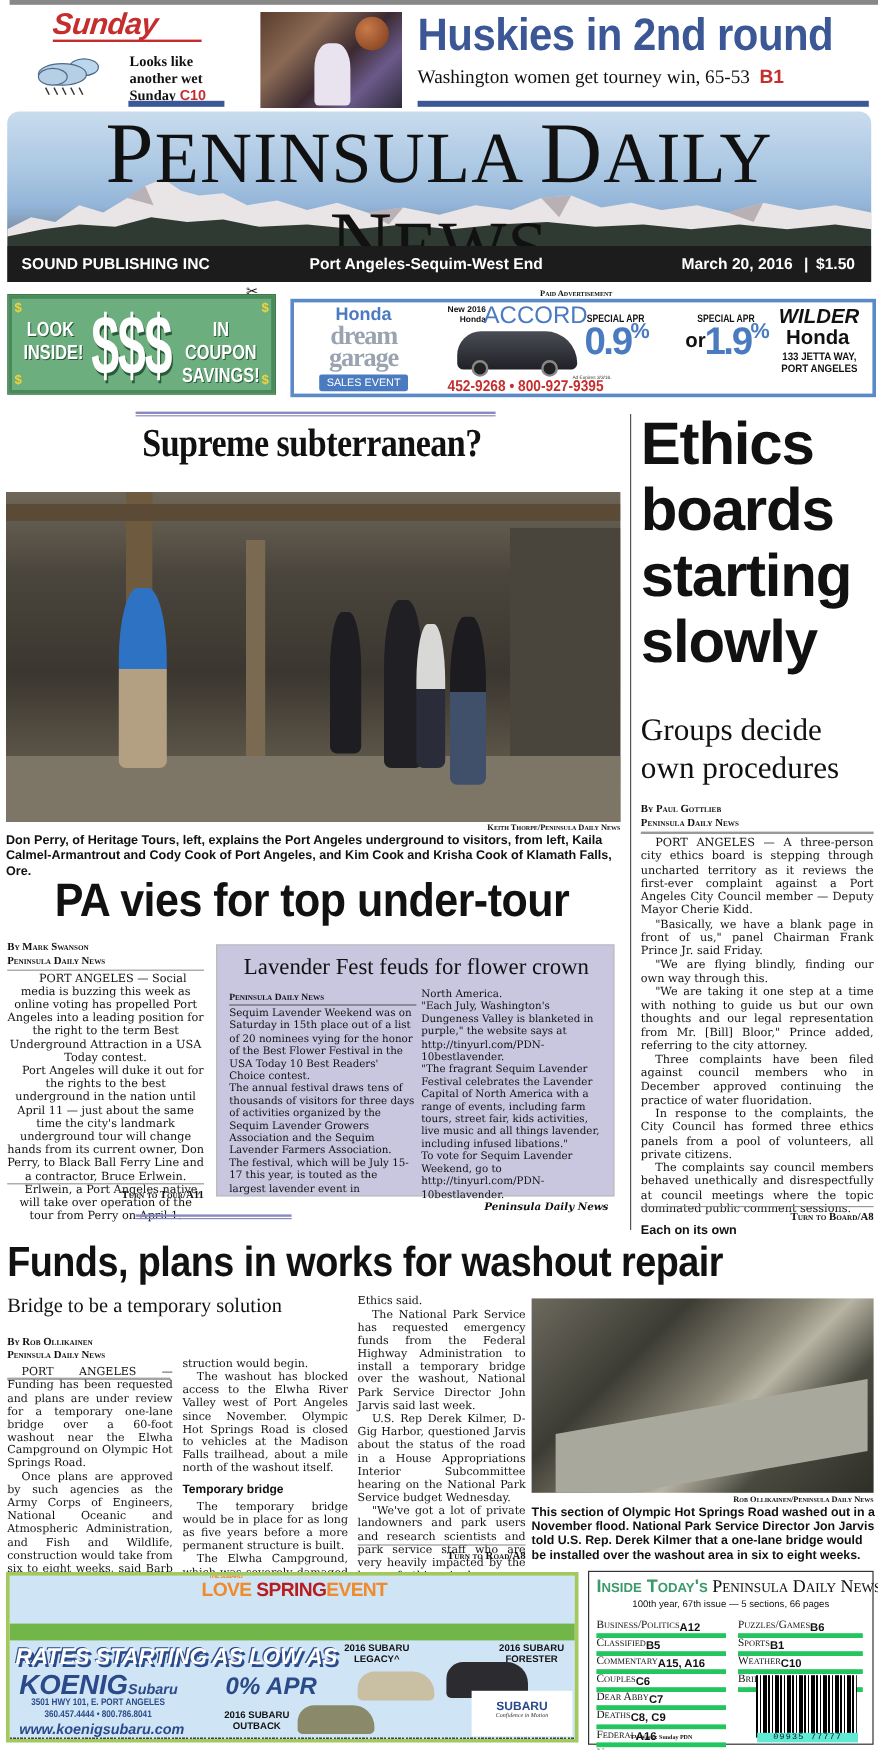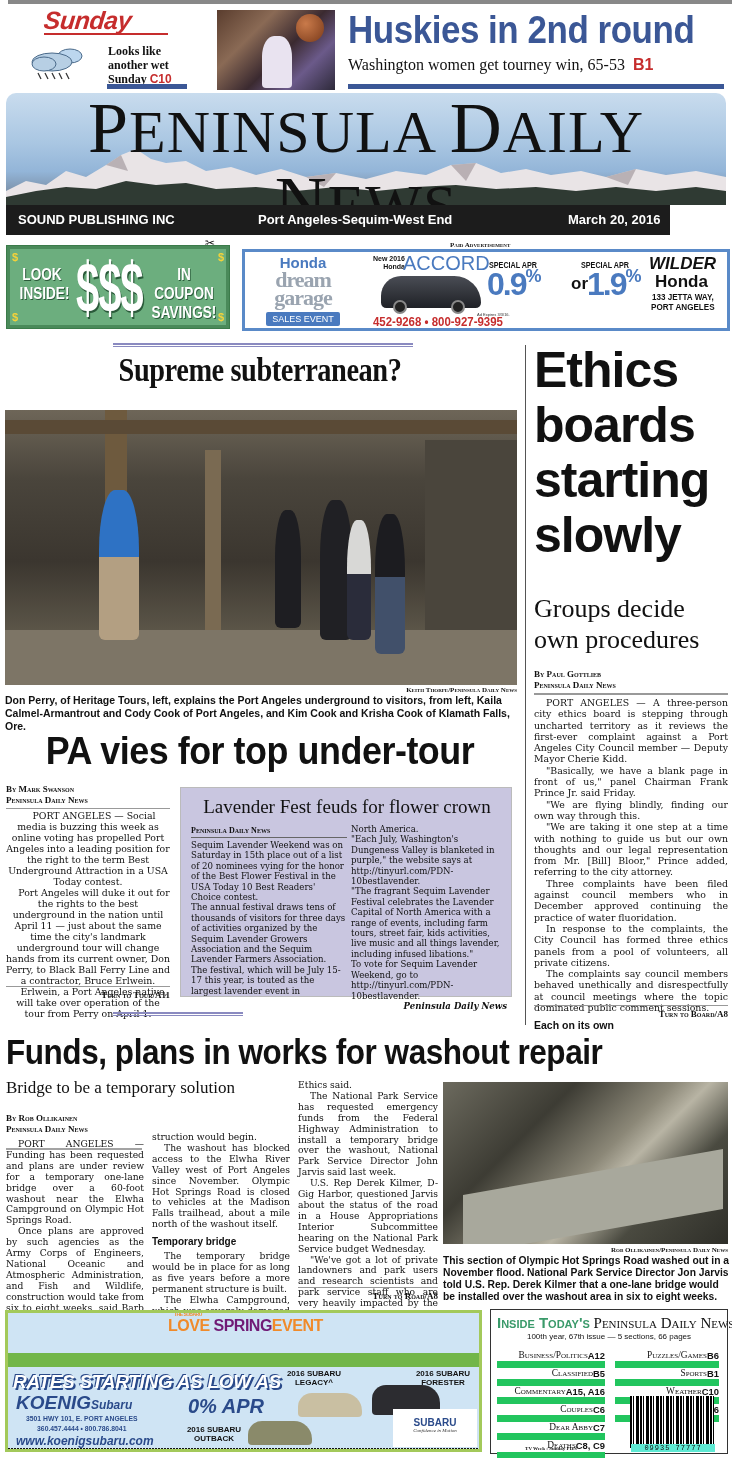--- a/index.html
+++ b/index.html
@@ -18,21 +18,21 @@
 #player{left:262px;top:36px;width:30px;height:52px;background:#e9e3f0;border-radius:40% 40% 4px 4px}
 #huskies{left:348px;top:8px;font:900 38px/44px "Liberation Sans",sans-serif;color:#3b5796;letter-spacing:-0.5px;transform:scaleX(0.92);transform-origin:left}
 #huskies-sub{left:348px;top:56px;font:16px "Liberation Serif",serif}
 #huskies-sub .red{color:#c62d2d;font-family:"Liberation Sans",sans-serif;font-weight:900}
 #huskies-rule{left:348px;top:84px;width:376px;height:5px;background:#3b5796}
 
 #masthead{left:6px;top:93px;width:720px;height:112px;background:linear-gradient(#c9dcee 0%,#a9c6e2 45%,#93b5d8 70%,#6d7b8c 100%);border-radius:10px 10px 0 0;overflow:hidden}
 #mast-title{left:0;top:0;width:720px;text-align:center;font:60px/70px "Liberation Serif",serif;letter-spacing:1px;color:#111}
 #mast-title .big{font-size:72px}
 #mountains{left:0;top:48px;width:720px;height:64px}
-#mast-bar{left:6px;top:205px;width:664px;height:30px;background:#1c1c1c;color:#fff}
+#mast-bar{left:6px;top:205px;width:720px;height:30px;background:#1c1c1c;color:#fff}
 #mast-bar div{position:absolute;top:7px;font:bold 13px "Liberation Sans",sans-serif}
 
 #coupon{left:7px;top:246px;width:222px;height:82px;background:#6cae7e;border:3px solid #4a8a5a;outline:1px solid #3b7b4a}
 #coupon .t{position:absolute;color:#fff;font:900 17px/19px "Liberation Sans",sans-serif;text-shadow:1px 1px 0 #2a5a3a;text-align:center;transform:scaleX(0.8)}
 #coupon .dollars{position:absolute;left:66px;top:-2px;color:#fff;font:900 70px/82px "Liberation Sans",sans-serif;text-shadow:2px 2px 0 #2a5a3a;transform:scaleX(0.6);transform-origin:left;letter-spacing:-2px}
 #coupon .d{position:absolute;color:#f3d23a;font:bold 11px "Liberation Sans",sans-serif}
 #scissors{left:205px;top:236px;font-size:12px}
 
 #paid-ad{left:450px;top:241px;font:bold 7px "Liberation Serif",serif;font-variant:small-caps}
 #honda-ad{left:242px;top:249px;width:488px;height:82px;border:3px solid #5a8ac8;background:#fff;overflow:hidden}
@@ -92,39 +92,39 @@
 .subhead{font:bold 10px "Liberation Sans",sans-serif;margin:6px 0 4px}
 #jump3{left:298px;top:1287px;width:140px;text-align:right;font:bold 9px "Liberation Serif",serif;font-variant:small-caps;border-top:1px solid #999;padding-top:3px}
 #photo2{left:443px;top:1082px;width:285px;height:162px;background:linear-gradient(135deg,#6c6a5e 0%,#3d3c34 30%,#8c8878 52%,#b8b4a4 60%,#4a4a40 75%,#2e2e28 100%);overflow:hidden}
 #photo2 .road{position:absolute;left:20px;top:90px;width:260px;height:60px;background:#a8a89c;transform:skewY(-10deg)}
 #photo-credit2{left:443px;top:1246px;width:285px;text-align:right;font:bold 7px "Liberation Serif",serif;font-variant:small-caps}
 #caption2{left:443px;top:1255px;width:289px;font:bold 10.3px/12px "Liberation Sans",sans-serif}
 
 #subaru{left:5px;top:1310px;width:477px;height:142px;border:3px solid #a3c95a;background:#cfe4f4;overflow:hidden}
 #subaru .grass{position:absolute;left:0;top:40px;width:100%;height:14px;background:#72b649}
 #subaru .love{position:absolute;left:160px;top:4px;font:900 16px "Liberation Sans",sans-serif;color:#f08a2a;letter-spacing:-0.5px}
-#subaru .love .spring{color:#701a75}
+#subaru .love .spring{color:#b91c1c}
 #subaru .love .thes{position:absolute;left:6px;top:-6px;font-size:5px;color:#f08a2a}
 #subaru .rates{position:absolute;left:5px;top:58px;font:italic 900 19px "Liberation Sans",sans-serif;color:#fff;text-shadow:2px 2px 0 #2a4a8a,-1px -1px 0 #2a4a8a;letter-spacing:-0.3px}
 #subaru .koenig{position:absolute;left:8px;top:78px;font:italic 900 20px "Liberation Sans",sans-serif;color:#2a4a8a}
 #subaru .koenig span{font-size:12px}
 #subaru .addr{position:absolute;left:18px;top:101px;font:bold 8px/10px "Liberation Sans",sans-serif;color:#2a4a8a;text-align:center;transform:scaleX(0.85);transform-origin:left}
 #subaru .web{position:absolute;left:8px;top:121px;font:italic 900 12px "Liberation Sans",sans-serif;color:#2a4a8a}
 #subaru .zero{position:absolute;left:180px;top:82px;font:italic 900 20px "Liberation Sans",sans-serif;color:#2a4a8a}
 #subaru .model{position:absolute;font:bold 8px/9px "Liberation Sans",sans-serif;text-align:center}
 #subaru .car{position:absolute;border-radius:14px 18px 4px 4px}
 #subaru .logo{position:absolute;left:385px;top:96px;width:84px;height:38px;background:#fff;text-align:center;font:bold 10px "Liberation Sans",sans-serif;color:#2a4a8a;padding-top:8px}
 #subaru .fine{position:absolute;left:0;top:135px;width:100%;height:6px;background:repeating-linear-gradient(90deg,#111 0 2px,#cfe4f4 2px 3px)}
 
 #index{left:490px;top:1309px;width:238px;height:145px;border:1px solid #333;padding:4px 6px}
 #index-title{text-align:center;font:15px "Liberation Serif",serif;font-variant:small-caps;white-space:nowrap}
 #index-title .green{color:#3a9a6a;font-weight:bold;font-family:"Liberation Sans",sans-serif}
 #index-sub{text-align:center;font:8px "Liberation Sans",sans-serif;margin-bottom:2px}
 .idx-col{position:absolute;top:40px}
-.idx-row{display:flex;justify-content:flex-end;font:9.4px/11.1px "Liberation Serif",serif;font-variant:small-caps;border-bottom:7px solid #22c55e;width:100%}
+.idx-row{display:flex;justify-content:flex-start;font:9.4px/11.1px "Liberation Serif",serif;font-variant:small-caps;border-bottom:4px solid #22c55e;width:100%}
 .idx-row b{font-family:"Liberation Sans",sans-serif;font-weight:900;font-variant:normal}
 #tvweek{position:absolute;left:10px;top:136px;width:100px;text-align:center;font:5px "Liberation Serif",serif;font-weight:bold}
 #barcode{position:absolute;left:139px;top:86px;width:84px;height:52px;background:repeating-linear-gradient(90deg,#000 0 2px,#fff 2px 3px,#000 3px 4px,#fff 4px 6px,#000 6px 9px,#fff 9px 10px)}
 #barcode-num{position:absolute;left:140px;top:134px;width:84px;background:#5eead4;text-align:center;font:7px "Liberation Mono",monospace;letter-spacing:1px}
 </style>
 </head>
 <body>
 
 <div class="abs" id="topline"></div>
 <div class="abs" id="sunday">Sunday</div>
@@ -323,21 +323,21 @@
 <div class="abs" id="photo2">
     <div class="road"></div>
   </div>
 <div class="abs" id="photo-credit2">Rob Ollikainen/Peninsula Daily News</div>
 <div class="abs" id="caption2">This section of Olympic Hot Springs Road washed out in a November flood. National Park Service Director Jon Jarvis told U.S. Rep. Derek Kilmer that a one-lane bridge would be installed over the washout area in six to eight weeks.</div>
 
 <div class="abs" id="subaru">
   <div class="grass"></div>
   <div class="love"><span class="thes">THE SUBARU</span><span>LOVE </span><span class="spring">SPRING</span><span>EVENT</span></div>
   <div class="rates">RATES STARTING AS LOW AS</div>
-  <div class="koenig"><span style="font-size:19px">KOENIG</span><span>Subaru</span></div>
+  <div class="koenig"><span style="font-size:23px">KOENIG</span><span>Subaru</span></div>
   <div class="addr">
       <div>3501 HWY 101, E. PORT ANGELES</div>
       <div>360.457.4444 • 800.786.8041</div>
     </div>
   <div class="web">www.koenigsubaru.com</div>
   <div class="zero">0% APR</div>
   <div class="model" style="left:176px;top:112px;width:60px">2016 SUBARU OUTBACK</div>
   <div class="model" style="left:276px;top:56px;width:60px">2016 SUBARU LEGACY^</div>
   <div class="model" style="left:402px;top:56px;width:66px">2016 SUBARU FORESTER</div>
   <div class="car" style="left:240px;top:108px;width:64px;height:24px;background:#8a8a6a"></div>

